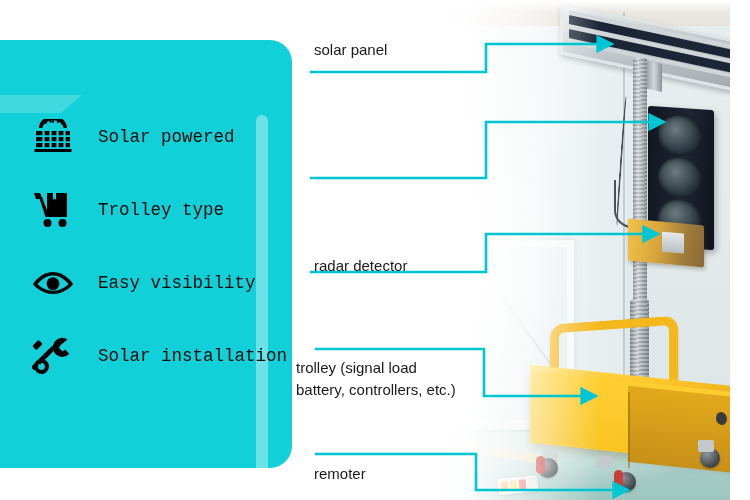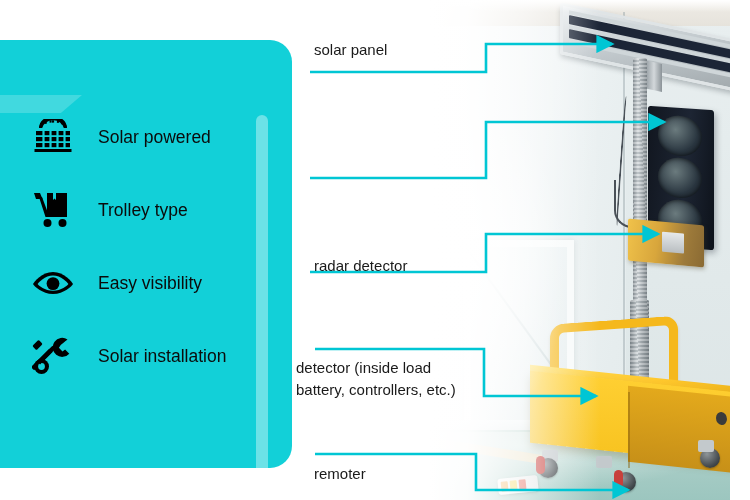--- a/index.html
+++ b/index.html
@@ -206,21 +206,21 @@
   }
   .panel-bar{
     position:absolute;left:270px;top:75px;width:12px;height:370px;
     background:rgba(255,255,255,.38);
     border-radius:7px;
   }
   .features{
     position:absolute;left:44px;top:62px;width:230px;
   }
   .feature{
-    display:flex;align-items:center;height:70px;margin-bottom:3px;
+    display:flex;align-items:center;height:70px;margin-bottom:3px;font-family:Liberation Mono, monospace;
   }
   .feature-icon{
     width:46px;height:46px;flex:0 0 46px;
     display:flex;align-items:center;justify-content:center;
     color:#000;
   }
   .feature-label{
     margin-left:22px;
     font-size:17.5px;color:#0b0b0b;white-space:nowrap;
   }
@@ -324,21 +324,21 @@
     <path d="M310,272 L486,272 L486,234 L658,234" fill="none" stroke="#00c6d4" stroke-width="2.6" marker-end="url(#arrow)"></path>
 
     <path d="M315,349 L484,349 L484,396 L596,396" fill="none" stroke="#00c6d4" stroke-width="2.6" marker-end="url(#arrow)"></path>
 
     <path d="M315,454 L476,454 L476,490 L628,490" fill="none" stroke="#00c6d4" stroke-width="2.6" marker-end="url(#arrow)"></path>
   </svg>
 
   <div class="callouts">
     <div class="callout-text" style="left:314px;top:40px">solar panel</div>
     <div class="callout-text" style="left:314px;top:256px">radar detector</div>
-    <div class="callout-text" style="left:296px;top:358px">detector (inside load</div>
+    <div class="callout-text" style="left:296px;top:358px">trolley (signal load</div>
     <div class="callout-text" style="left:296px;top:380px">battery, controllers, etc.)</div>
     <div class="callout-text" style="left:314px;top:464px">remoter</div>
   </div>
 
   <div class="panel">
     <div class="panel-accent"></div>
     <div class="panel-bar"></div>
 
     <div class="features">
 

